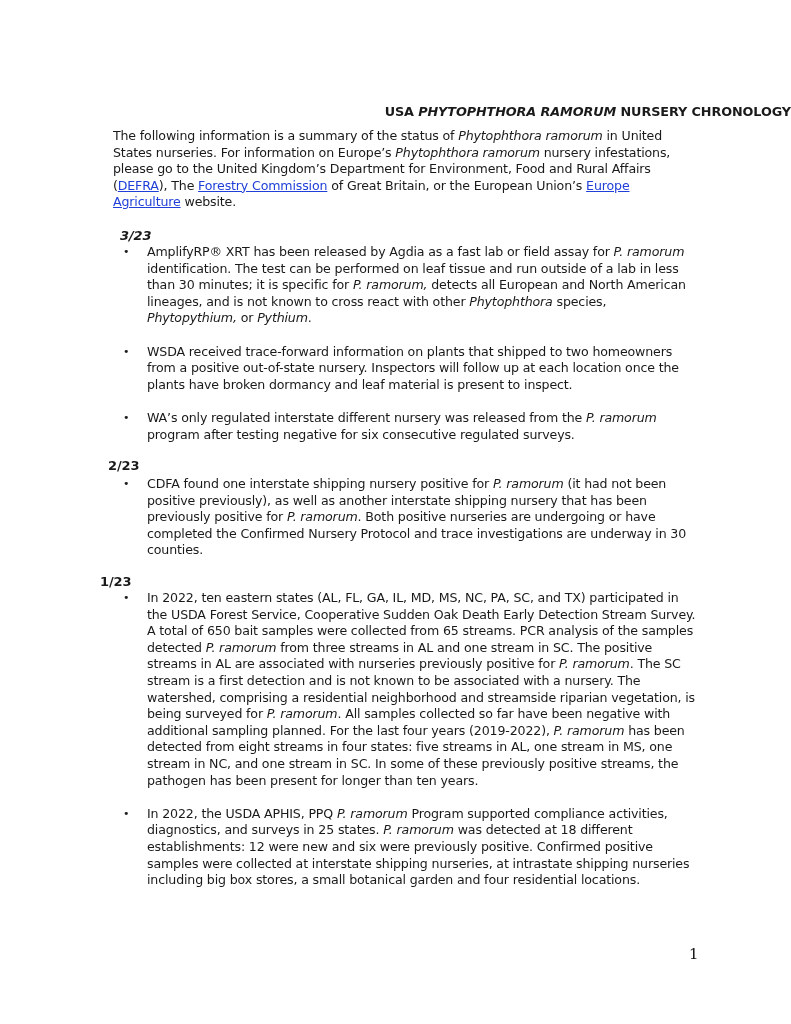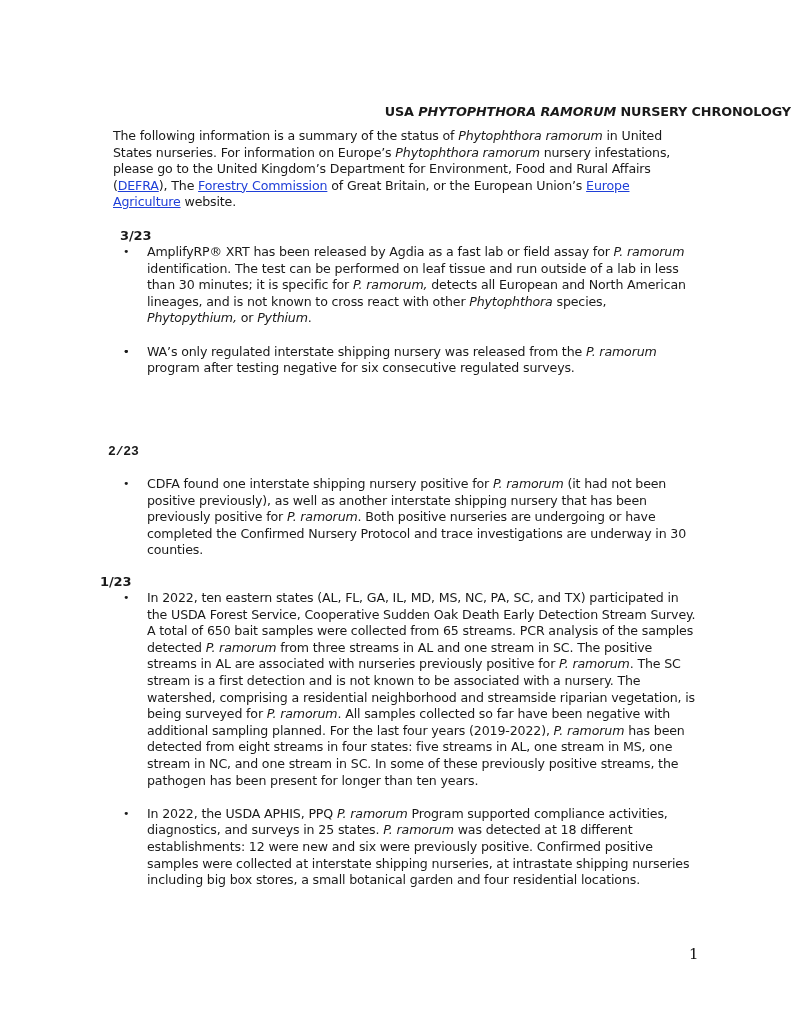--- a/index.html
+++ b/index.html
@@ -31,28 +31,28 @@
 </style>
 </head>
 <body>
 
 <div class="page">
 
   <div class="title"><span>USA </span><i>PHYTOPHTHORA RAMORUM</i><span> NURSERY CHRONOLOGY</span></div>
 
   <div class="intro"><span>The following information is a summary of the status of </span><i>Phytophthora ramorum</i><span> in United States nurseries. For information on Europe’s </span><i>Phytophthora ramorum</i><span> nursery infestations, please go to the United Kingdom’s Department for Environment, Food and Rural Affairs (</span><a href="#" style="color: rgb(31, 63, 216);">DEFRA</a><span>), The </span><a href="#" style="color: rgb(31, 63, 216);">Forestry Commission</a><span> of Great Britain, or the European Union’s </span><a href="#" style="color: rgb(31, 63, 216);">Europe Agriculture</a><span> website.</span></div>
 
-  <div class="date" style="left:120px; top:228px;">3/23</div>
+  <div class="date" style="left:120px; top:228px;font-style:italic;">3/23</div>
   <ul class="bullets" style="top:244px;">
     <li><span class="dot">•</span><span>AmplifyRP® XRT has been released by Agdia as a fast lab or field assay for </span><i>P. ramorum</i><span> identification. The test can be performed on leaf tissue and run outside of a lab in less than 30 minutes; it is specific for </span><i>P. ramorum,</i><span> detects all European and North American lineages, and is not known to cross react with other </span><i>Phytophthora</i><span> species, </span><i>Phytopythium,</i><span> or </span><i>Pythium</i><span>.</span></li>
-    <li><span class="dot">•</span></li>
-    <li><span class="dot">•</span><span>WA’s only regulated interstate shipping nursery was released from the </span><i>P. ramorum</i><span> program after testing negative for six consecutive regulated surveys.</span></li>
+    <li><span class="dot">•</span><span>WSDA received trace-forward information on plants that shipped to two homeowners from a positive out-of-state nursery. Inspectors will follow up at each location once the plants have broken dormancy and leaf material is present to inspect.</span></li>
+    <li><span class="dot">•</span><span>WA’s only regulated interstate different nursery was released from the </span><i>P. ramorum</i><span> program after testing negative for six consecutive regulated surveys.</span></li>
   </ul>
 
-  <div class="date" style="left:108px; top:444px;font-family:Liberation Mono, monospace;">2/23</div>
+  <div class="date" style="left:108px; top:458px;">2/23</div>
   <ul class="bullets" style="top:476px;">
     <li><span class="dot">•</span><span>CDFA found one interstate shipping nursery positive for </span><i>P. ramorum</i><span> (it had not been positive previously), as well as another interstate shipping nursery that has been previously positive for </span><i>P. ramorum</i><span>. Both positive nurseries are undergoing or have completed the Confirmed Nursery Protocol and trace investigations are underway in 30 counties.</span></li>
   </ul>
 
   <div class="date" style="left:100px; top:574px;text-align:center;">1/23</div>
   <ul class="bullets" style="top:590px;">
     <li><span class="dot">•</span><span>In 2022, ten eastern states (AL, FL, GA, IL, MD, MS, NC, PA, SC, and TX) participated in the USDA Forest Service, Cooperative Sudden Oak Death Early Detection Stream Survey. A total of 650 bait samples were collected from 65 streams. PCR analysis of the samples detected </span><i>P. ramorum</i><span> from three streams in AL and one stream in SC. The positive streams in AL are associated with nurseries previously positive for </span><i>P. ramorum</i><span>. The SC stream is a first detection and is not known to be associated with a nursery. The watershed, comprising a residential neighborhood and streamside riparian vegetation, is being surveyed for </span><i>P. ramorum</i><span>. All samples collected so far have been negative with additional sampling planned. For the last four years (2019-2022), </span><i>P. ramorum</i><span> has been detected from eight streams in four states: five streams in AL, one stream in MS, one stream in NC, and one stream in SC. In some of these previously positive streams, the pathogen has been present for longer than ten years.</span></li>
     <li><span class="dot">•</span><span>In 2022, the USDA APHIS, PPQ </span><i>P. ramorum</i><span> Program supported compliance activities, diagnostics, and surveys in 25 states. </span><i>P. ramorum</i><span> was detected at 18 different establishments: 12 were new and six were previously positive. Confirmed positive samples were collected at interstate shipping nurseries, at intrastate shipping nurseries including big box stores, a small botanical garden and four residential locations.</span></li>
   </ul>
 

